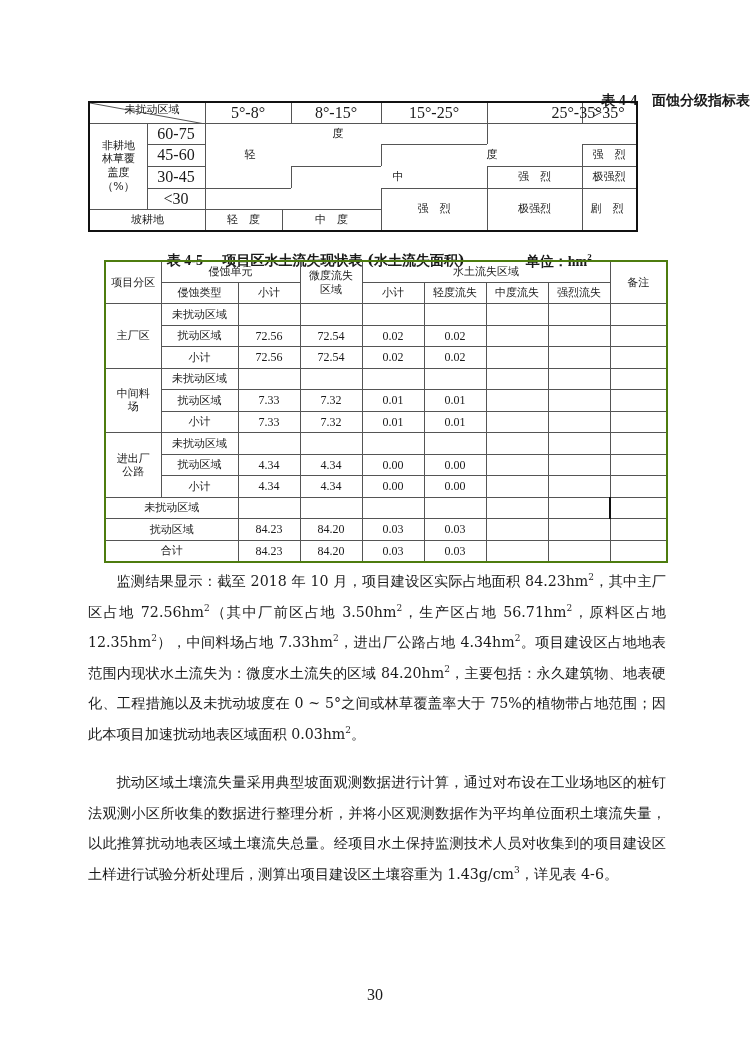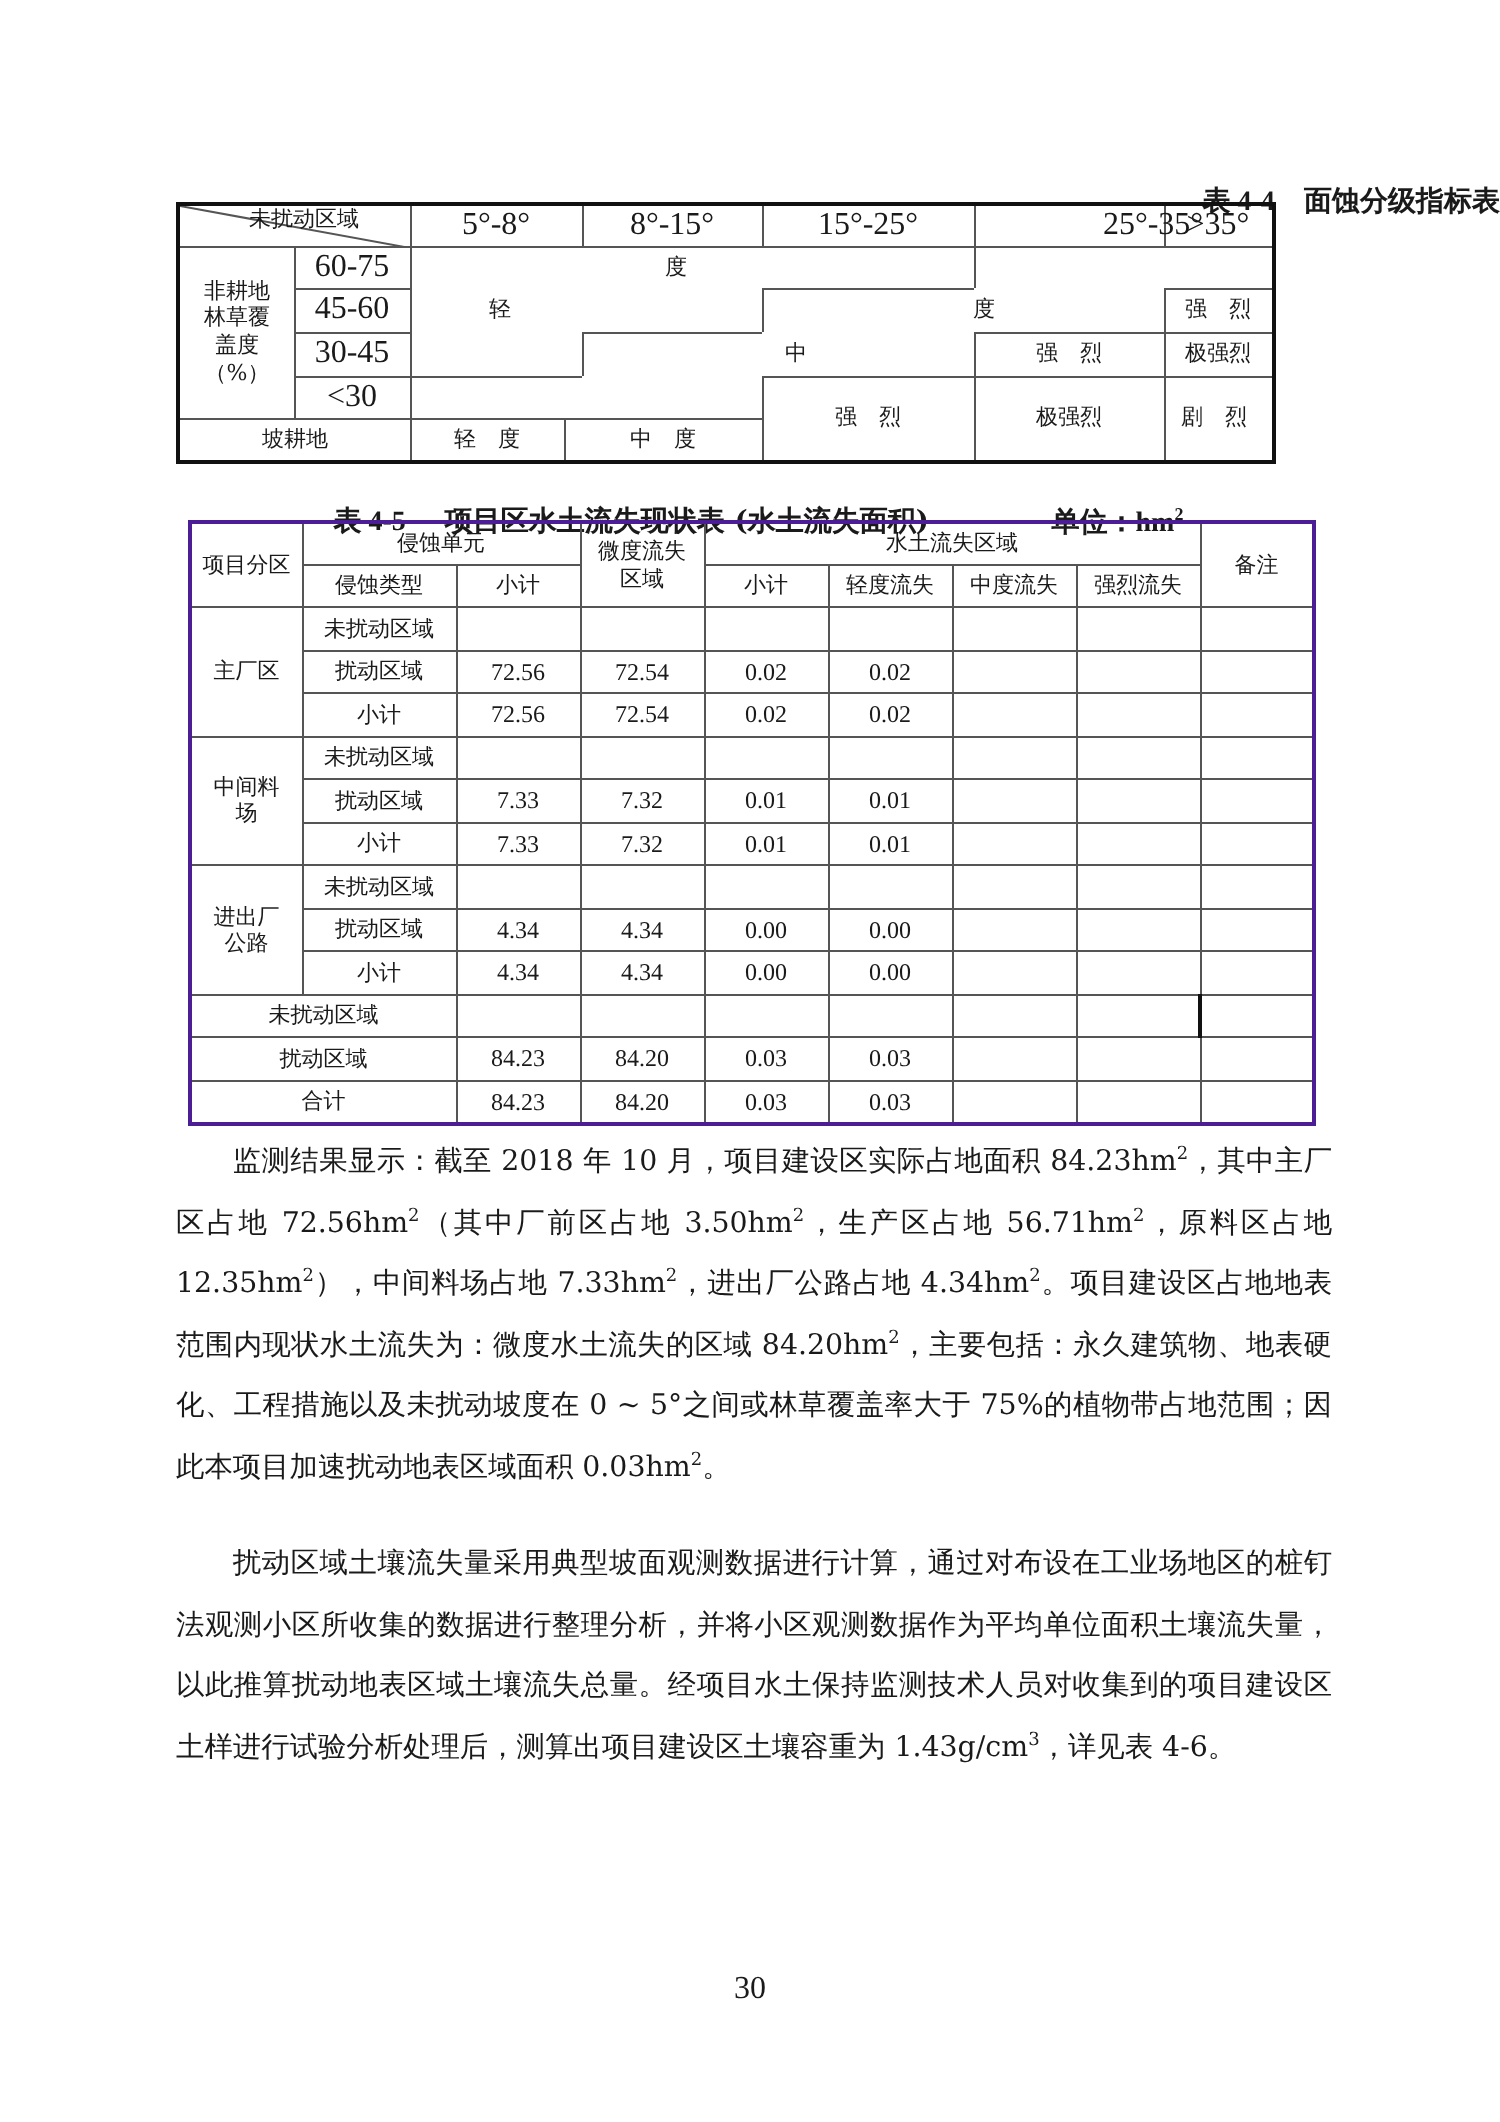--- a/index.html
+++ b/index.html
@@ -12,22 +12,22 @@
   #t44 { position: absolute; left: 88px; top: 101px; width: 550px; height: 131px;
          border: 2px solid #111; box-sizing: border-box; }
   #t44 .ln { position: absolute; background: #555; }
   #t44 .h { height: 1px; }
   #t44 .v { width: 1px; }
   #t44 .tx { position: absolute; font-size: 11px; text-align: center;
              display: flex; align-items: center; justify-content: center; line-height: 1.25; }
   #t44 .num { font-family: Liberation Serif, serif; font-size: 16px; }
 
   
-  #t45 { position: absolute; left: 94px; top: 260px; width: 562px;
-         border-collapse: collapse; border: 2px solid #4c1d95; table-layout: fixed; }
+  #t45 { position: absolute; left: 104px; top: 260px; width: 562px;
+         border-collapse: collapse; border: 2px solid #4d7c0f; table-layout: fixed; }
   #t45 td { border: 1px solid #555; height: 20.5px; padding: 0; text-align: center;
             vertical-align: middle; font-size: 11px; line-height: 1.2; }
   #t45 td.num { font-family: "Liberation Serif", serif; font-size: 12px; }
   #t45 td.head { height: 20px; }
   #t45 td.thick-right { border-right: 2px solid #111; }
 
   
   .para { position: absolute; left: 88px; width: 578px; font-size: 14.2px; line-height: 30.6px;
           text-align: justify; text-indent: 2em; }
   .para sup { font-size: 9px; line-height: 0; }

